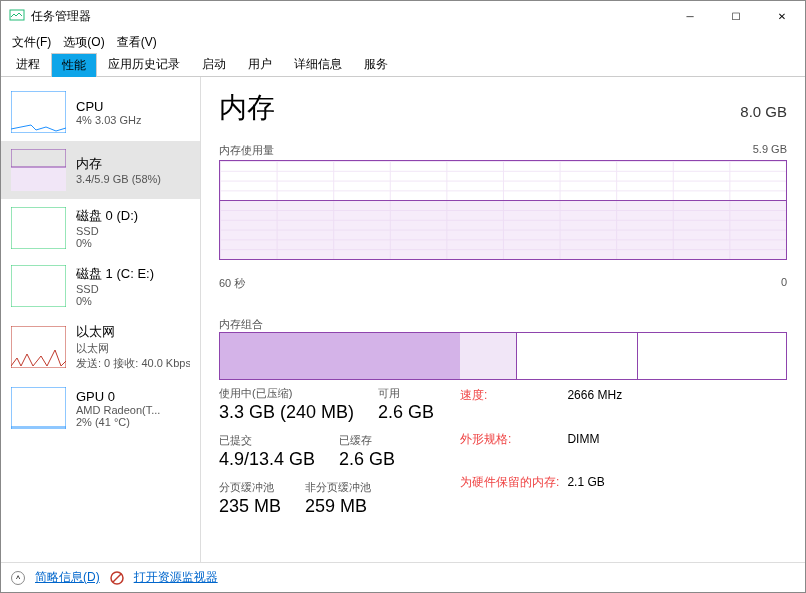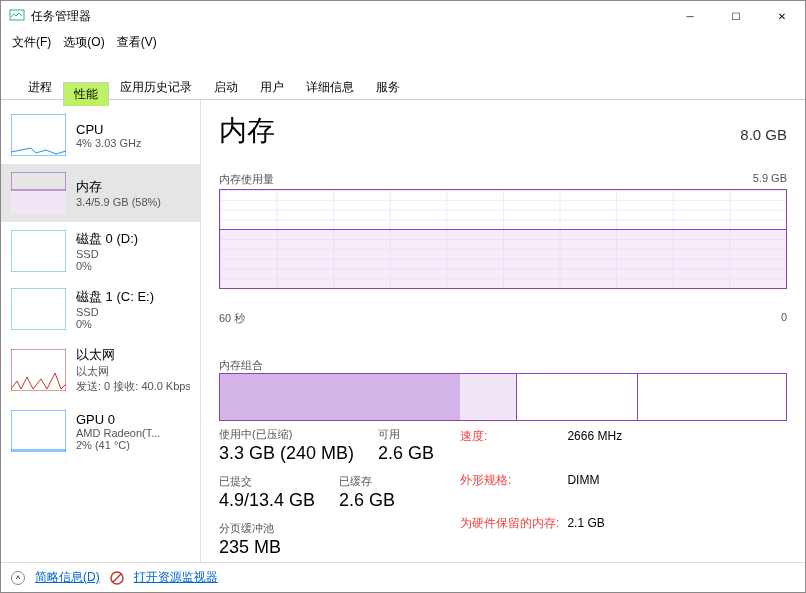--- a/index.html
+++ b/index.html
@@ -3,36 +3,36 @@
 <meta charset="utf-8">
 <style>
 * { box-sizing: border-box; margin: 0; padding: 0; }
 body { font-family: "Microsoft YaHei", "Segoe UI", sans-serif; font-size: 12px; color: #000; background: #fff; width: 806px; height: 593px; overflow: hidden; border: 1px solid #888; display: flex; flex-direction: column; }
 .titlebar { height: 30px; display: flex; align-items: center; padding-left: 8px; }
 .titlebar .app-icon { width: 16px; height: 16px; margin-right: 6px; }
 .titlebar .title { flex: 1; font-size: 12px; }
 .winbtn { width: 46px; height: 30px; display: flex; align-items: center; justify-content: center; font-family: "Segoe UI Symbol"; font-size: 10px; }
 .menubar { height: 22px; padding-left: 7px; display: flex; align-items: center; gap: 4px; }
 .menubar span { padding: 2px 4px; }
-.tabs { display: flex; border-bottom: 1px solid #ccc; padding-left: 16px; height: 24px; align-items: flex-end; margin-top: 23px; }
+.tabs { display: flex; border-bottom: 1px solid #ccc; padding-left: 4px; height: 24px; align-items: flex-end; }
 .tab { padding: 3px 10px; border: 1px solid transparent; border-bottom: none; font-size: 12px; cursor: pointer; }
-.tab.active { border-color: #ccc; background: #bef264; position: relative; top: 7px; }
+.tab.active { border-color: #ccc; background: #0ea5e9; position: relative; top: 1px; }
 .content { flex: 1; display: flex; overflow: hidden; }
 .sidebar { width: 200px; border-right: 1px solid #ddd; overflow: hidden; padding-top: 6px; }
 .sb-item { display: flex; align-items: center; padding: 8px 10px; gap: 10px; cursor: pointer; }
 .sb-item.selected { background: #e5e5e5; }
 .sb-thumb { width: 55px; height: 42px; flex-shrink: 0; }
 .sb-text { overflow: hidden; }
 .sb-title { font-size: 13px; white-space: nowrap; }
 .sb-sub { font-size: 11px; color: #555; white-space: nowrap; }
 .main { flex: 1; padding: 12px 18px 4px 18px; display: flex; flex-direction: column; overflow: hidden; }
 .mhdr { display: flex; justify-content: space-between; align-items: baseline; }
 .mhdr .big { font-size: 28px; font-weight: 300; }
 .mhdr .right { font-size: 15px; color: #333; }
-.chartlbl { display: flex; justify-content: space-between; font-size: 11px; color: #555; margin-top: 22px; }
+.chartlbl { display: flex; justify-content: space-between; font-size: 11px; color: #555; margin-top: 16px; }
 .chart1 { height: 100px; border: 1px solid #8e44ad; margin-top: 2px; background: linear-gradient(to bottom, #fff 0%, #fff 40%, #f6ecfa 40%, #f6ecfa 100%); position: relative; }
 .chart1::before { content: ""; position: absolute; inset: 0; background-image: linear-gradient(to right, #e8d4f0 1px, transparent 1px), linear-gradient(to bottom, #e8d4f0 1px, transparent 1px); background-size: 10% 10%; opacity: 0.6; }
 .chart1 .line { position: absolute; left: 0; right: 0; top: 40%; height: 1px; background: #8e44ad; }
 .chart2wrap { margin-top: 10px; }
 .chart2 { height: 48px; border: 1px solid #8e44ad; display: flex; }
 .seg { height: 100%; }
 .seg.a { background: #d4b3e8; flex: 34; }
 .seg.b { background: #f1e6f7; flex: 8; border-right: 1px solid #8e44ad; }
 .seg.c { background: #fff; flex: 17; border-right: 1px solid #8e44ad; }
 .seg.d { background: #fff; flex: 21; }
@@ -194,20 +194,24 @@
             <div class="stat">
               <div class="lbl">已缓存</div>
               <div class="val">2.6 GB</div>
             </div>
           </div>
           <div class="statrow">
             <div class="stat">
               <div class="lbl">分页缓冲池</div>
               <div class="val">235 MB</div>
             </div>
+            <div class="stat">
+              <div class="lbl">非分页缓冲池</div>
+              <div class="val">259 MB</div>
+            </div>
           </div>
         </div>
       <div class="rightstats" id="rightstats">
           <div>
             <span class="k">速度:</span>
             <span class="v">2666 MHz</span>
           </div>
           <div>
             <span class="k">外形规格:</span>
             <span class="v">DIMM</span>

